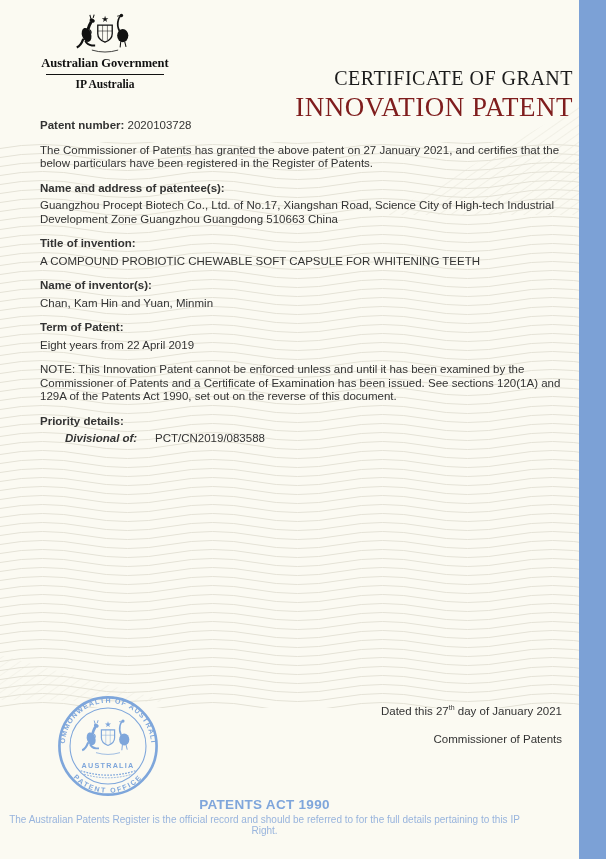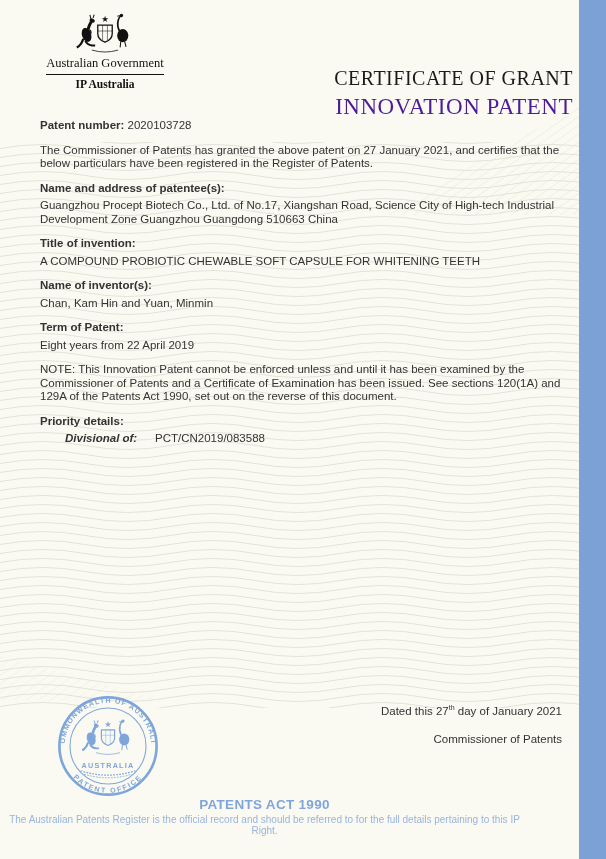--- a/index.html
+++ b/index.html
@@ -17,39 +17,39 @@
     position:absolute;top:0;right:0;width:27px;height:859px;
     background:#7ca1d6;z-index:1;
   }
   
   .gov-block{
     position:absolute;left:40px;top:8px;z-index:2;width:130px;
     text-align:center;color:#111;
   }
   .gov-block .arms{display:block;margin:0 auto 2px auto;color:#111;}
   .gov-name{
-    font-family:"Liberation Serif",serif;font-weight:normal;
+    font-family:"Liberation Serif",serif;font-weight:bold;
     font-size:12.5px;white-space:nowrap;color:#111;
   }
   .gov-rule{border:none;border-top:1px solid #111;margin:3px 6px 3px 6px;}
   .gov-agency{
     font-family:"Liberation Serif",serif;font-weight:bold;
     font-size:11.5px;color:#111;
   }
   
   .title-block{
     position:absolute;right:33px;top:66px;z-index:2;text-align:right;
   }
   .cert-title{
     font-family:"Liberation Serif",serif;font-size:20px;font-weight:normal;
     color:#1b1b1b;margin:0;letter-spacing:0.5px;line-height:24px;
   }
   .patent-title{
-    font-family:"Liberation Serif",serif;font-size:23px;font-weight:normal;
-    color:#4c1d95;margin:0;letter-spacing:0.5px;line-height:34px;
+    font-family:"Liberation Serif",serif;font-size:27px;font-weight:normal;
+    color:#7f1d1d;margin:0;letter-spacing:0.5px;line-height:34px;
   }
   
   .content{
     position:absolute;left:40px;top:119px;width:537px;z-index:2;
     font-size:11.5px;line-height:13.5px;color:#333;
   }
   .sect{margin:0 0 11px 0;}
   .lbl{font-weight:bold;margin:0 0 4px 0;}
   .val{margin:0;}
   .inline-row .lbl,.inline-row .val{display:inline;}

